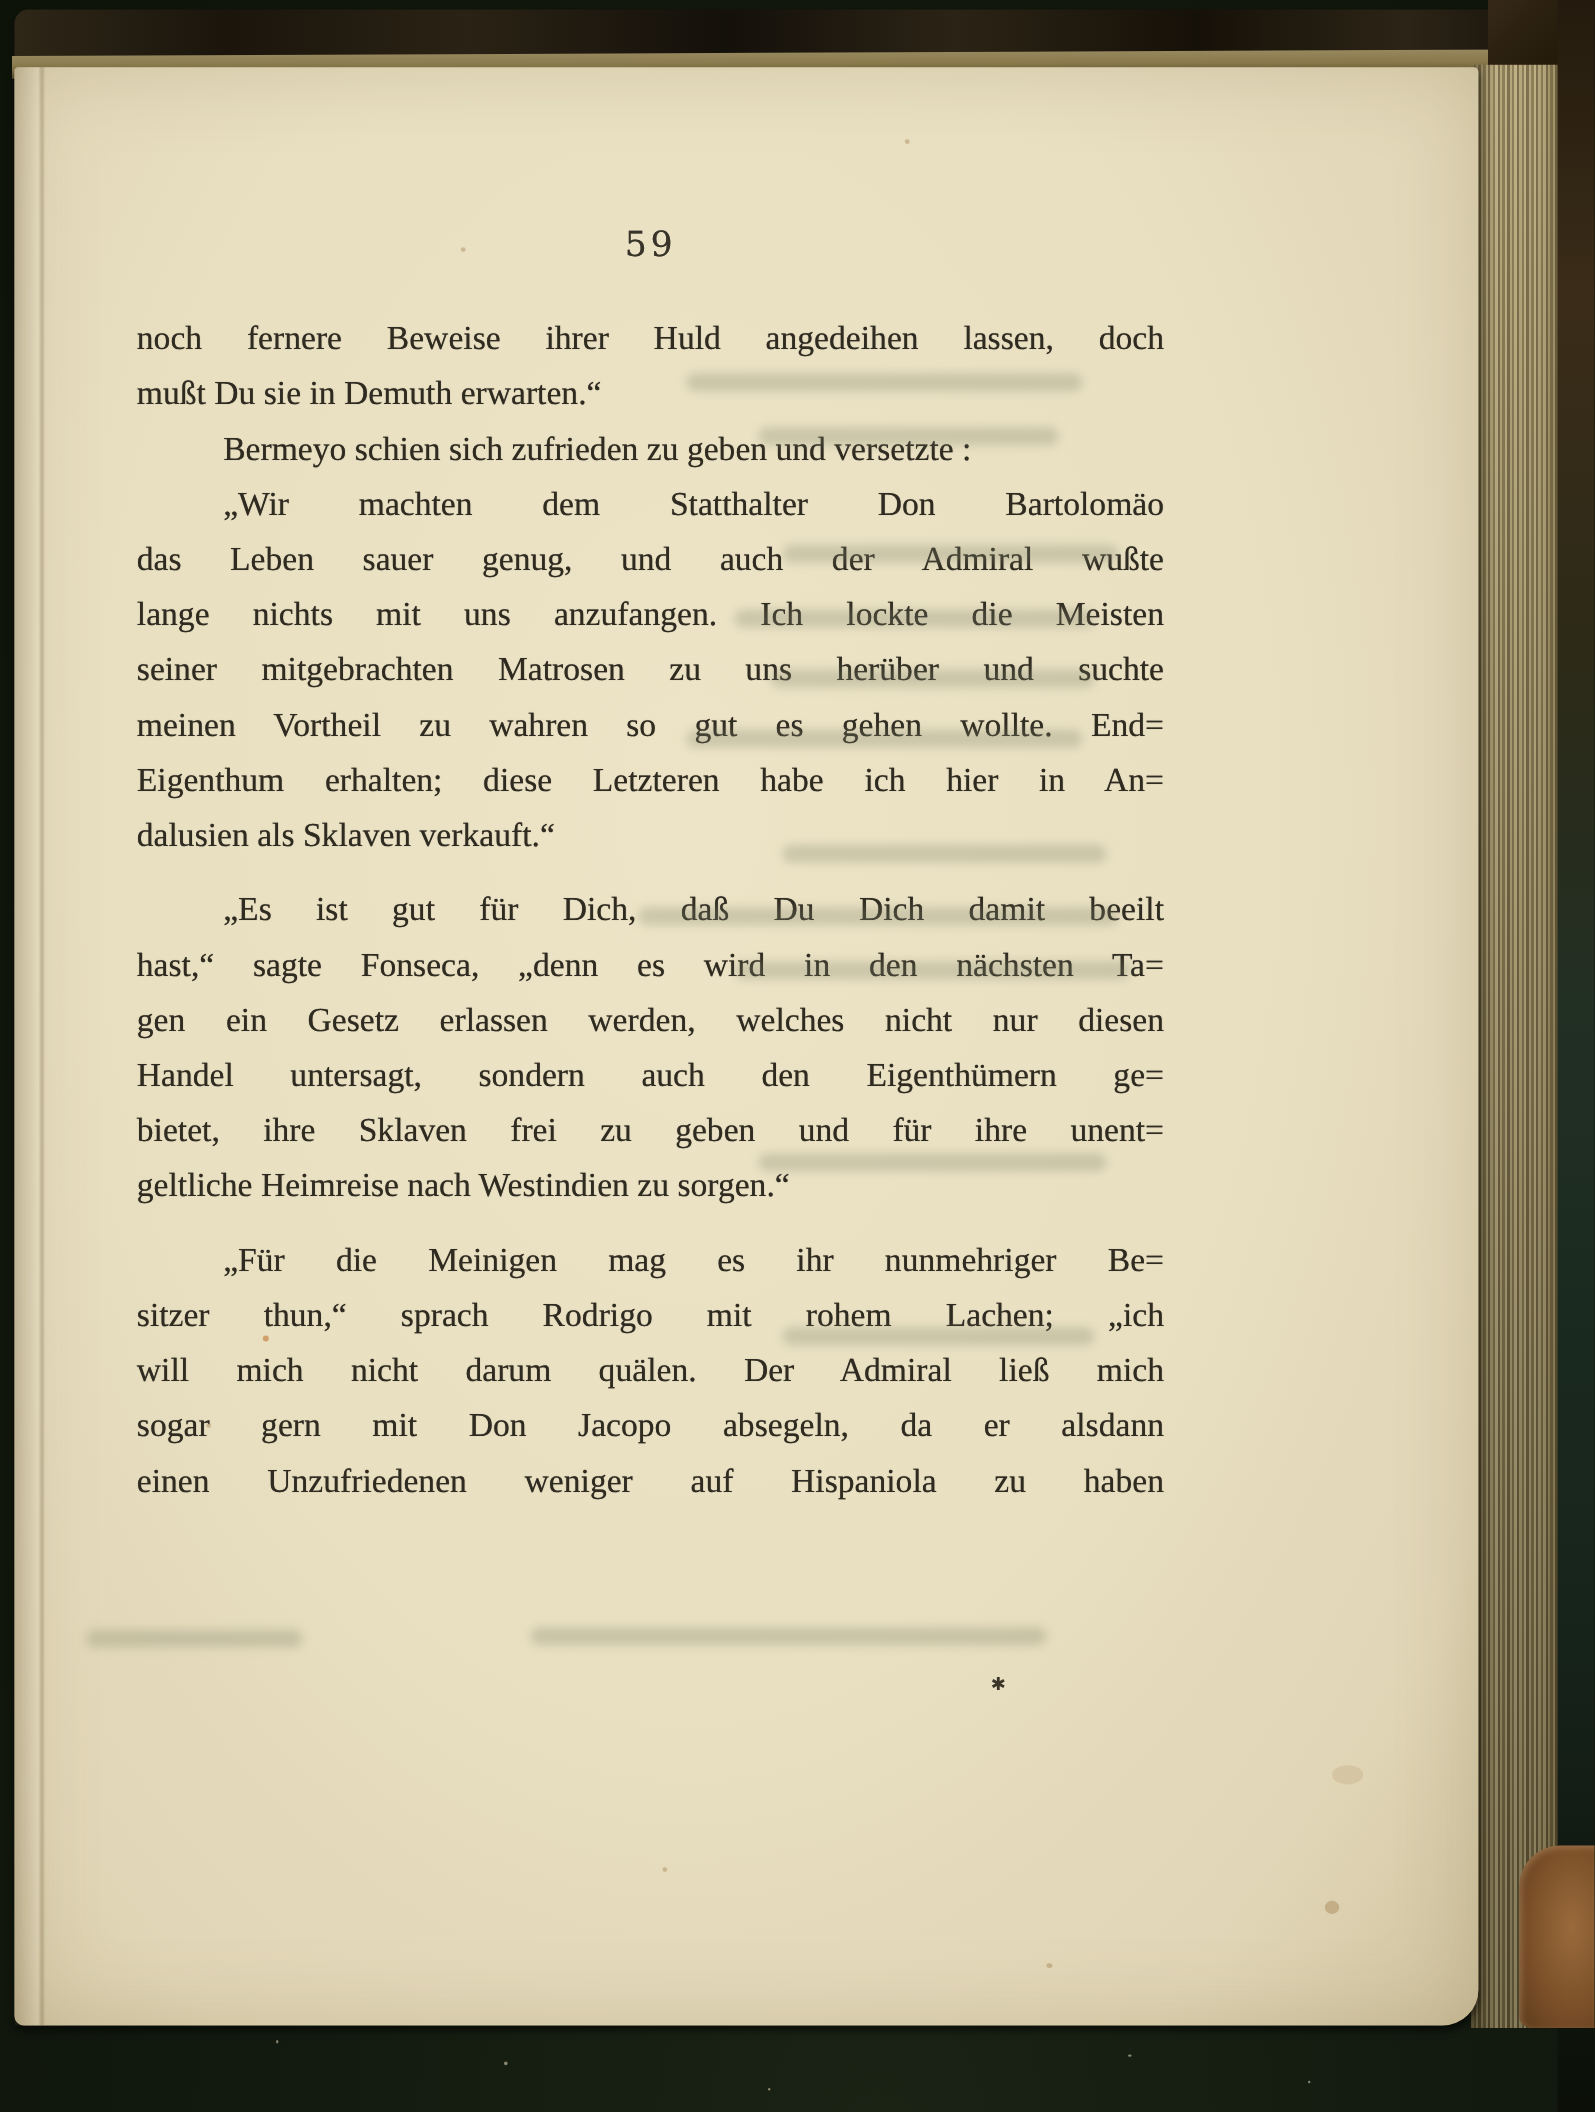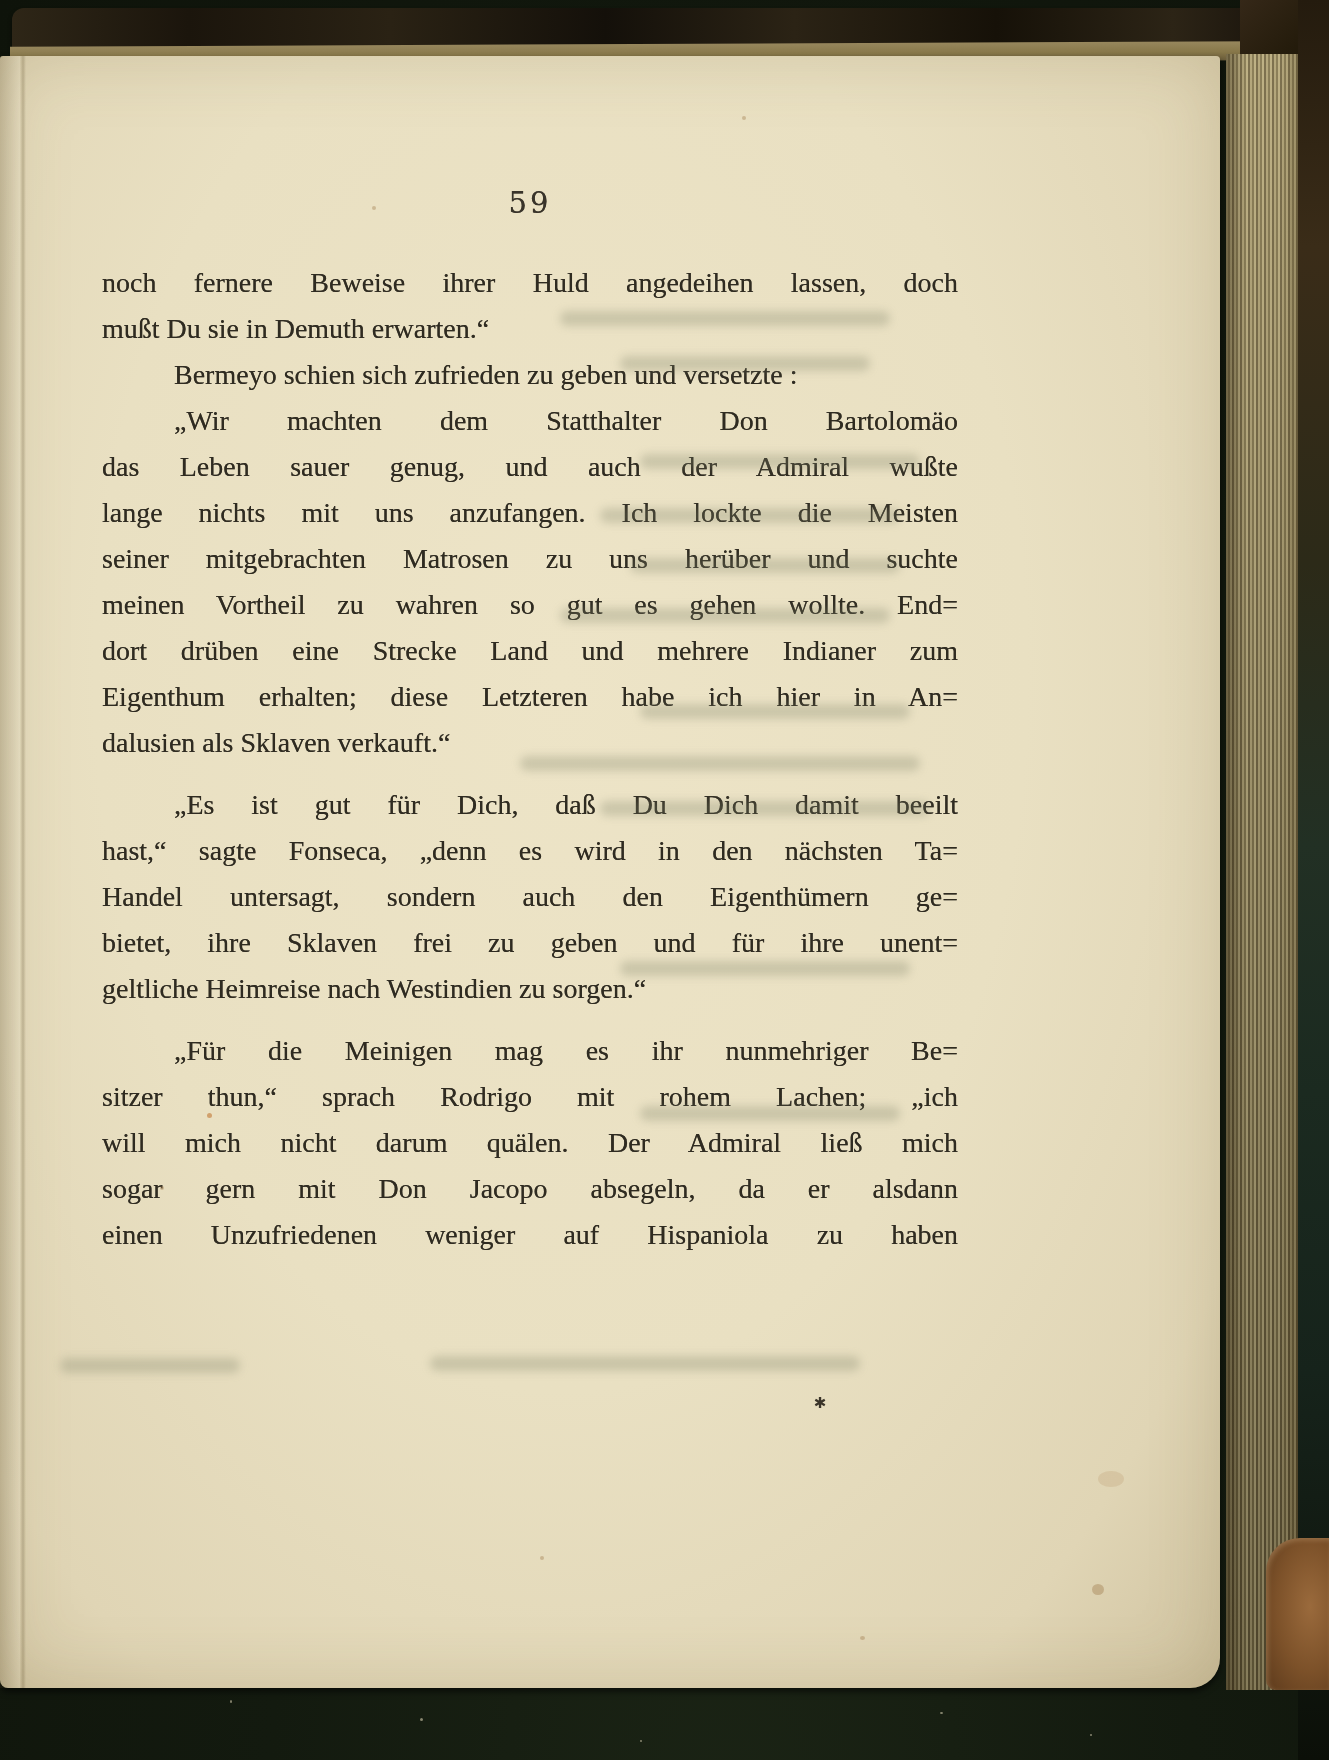--- a/index.html
+++ b/index.html
@@ -46,21 +46,21 @@
     border-radius:0 0 0 30px;
   }
   .leather-corner {
     position:absolute; left:1266px; top:1538px; width:63px; height:152px;
     background:radial-gradient(ellipse at 70% 45%, #9a6a3c 0%, #7c5129 55%, #5c3a1c 100%);
     border-radius:34px 0 0 10px;
     box-shadow:inset 2px 2px 5px rgba(255,220,170,.25);
   }
   
   .page {
-    position:absolute; left:0; top:56px; width:1220px; height:1632px;
+    position:absolute; left:12px; top:56px; width:1220px; height:1632px;
     background:
       radial-gradient(ellipse at 46% 38%, #ede4c7 0%, #e9e0c2 50%, #e0d5b5 82%, #cfc29f 100%);
     box-shadow:inset 0 0 70px rgba(120,100,55,.22), 0 4px 6px rgba(0,0,0,.55);
     border-radius:3px 4px 30px 8px;
   }
   .gutter-crease {
     position:absolute; left:20px; top:0; width:6px; height:100%;
     background:linear-gradient(90deg, rgba(100,85,50,.0), rgba(100,85,50,.28) 50%, rgba(255,255,255,0));
   }
   .gutter-light {
@@ -121,27 +121,27 @@
         </div>
         <div class="para indent">
           <div class="line left">Bermeyo schien sich zufrieden zu geben und versetzte :</div>
         </div>
         <div class="para indent">
           <div class="line">„Wir machten dem Statthalter Don Bartolomäo</div>
           <div class="line">das Leben sauer genug, und auch der Admiral wußte</div>
           <div class="line">lange nichts mit uns anzufangen. Ich lockte die Meisten</div>
           <div class="line">seiner mitgebrachten Matrosen zu uns herüber und suchte</div>
           <div class="line">meinen Vortheil zu wahren so gut es gehen wollte. End=</div>
-          <div class="line">dort drüben eine Strecke Land und mehrere Indianer zum</div>
           <div class="line">Eigenthum erhalten; diese Letzteren habe ich hier in An=</div>
           <div class="line left">dalusien als Sklaven verkauft.“</div>
         </div>
         <div class="para indent gap">
           <div class="line">„Es ist gut für Dich, daß Du Dich damit beeilt</div>
           <div class="line">hast,“ sagte Fonseca, „denn es wird in den nächsten Ta=</div>
+          <div class="line">gen ein Gesetz erlassen werden, welches nicht nur diesen</div>
           <div class="line">Handel untersagt, sondern auch den Eigenthümern ge=</div>
           <div class="line">bietet, ihre Sklaven frei zu geben und für ihre unent=</div>
           <div class="line left">geltliche Heimreise nach Westindien zu sorgen.“</div>
         </div>
         <div class="para indent gap">
           <div class="line">„Für die Meinigen mag es ihr nunmehriger Be=</div>
           <div class="line">sitzer thun,“ sprach Rodrigo mit rohem Lachen; „ich</div>
           <div class="line">will mich nicht darum quälen. Der Admiral ließ mich</div>
           <div class="line">sogar gern mit Don Jacopo absegeln, da er alsdann</div>
           <div class="line">einen Unzufriedenen weniger auf Hispaniola zu haben</div>

